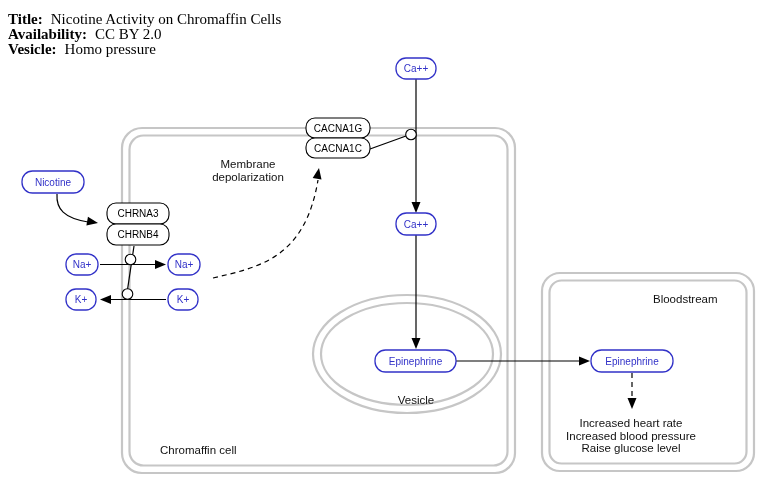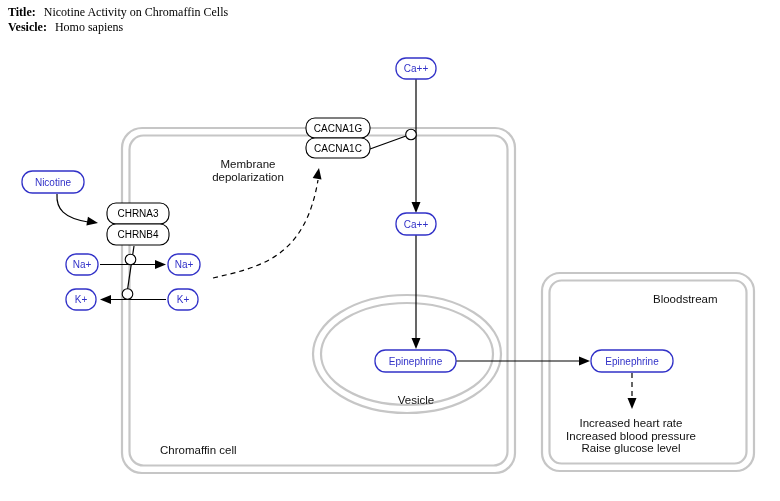--- a/index.html
+++ b/index.html
@@ -1,20 +1,20 @@
 <!DOCTYPE html>
 <html><head>
 <meta charset="utf-8">
 <style>
   html,body{margin:0;padding:0;background:#ffffff;}
   #stage{position:relative;width:780px;height:501px;background:#ffffff;overflow:hidden;
          font-family:"Liberation Sans",sans-serif;}
   
-  #hdr{position:absolute;left:8px;top:5px;font-family:"Liberation Serif","DejaVu Serif",serif;
-       font-size:12px;line-height:15px;color:#000;}
+  #hdr{position:absolute;left:8px;top:12px;font-family:"Liberation Serif","DejaVu Serif",serif;
+       font-size:15px;line-height:15px;color:#000;}
   #hdr .lbl{font-weight:bold;margin-right:8px;}
   
   text{font-family:"Liberation Sans",sans-serif;}
   .node-txt{font-size:10px;fill:#000;text-anchor:middle;}
   .met-txt{font-size:10px;fill:#3232c8;text-anchor:middle;}
   .lab{font-size:11.5px;fill:#111;}
   .lab-mid{text-anchor:middle;}
   .comp{fill:none;stroke:#c6c6c6;stroke-width:2.2;}
   .edge{fill:none;stroke:#000;stroke-width:1.2;}
   .dashed{stroke-dasharray:5 4;}
@@ -26,21 +26,24 @@
 </head>
 <body>
 
 <div id="stage">
 
   <div id="hdr">
     <div>
       <span class="lbl">Title:</span><span>Nicotine Activity on Chromaffin Cells</span>
     </div>
     <div>
-      <span class="lbl">Vesicle:</span><span>Homo sapiens</span>
+      <span class="lbl">Availability:</span><span>CC BY 2.0</span>
+    </div>
+    <div>
+      <span class="lbl">Vesicle:</span><span>Homo pressure</span>
     </div>
   </div>
 
   <svg width="780" height="501" viewBox="0 0 780 501">
 
     <g>
       <rect class="comp" x="122" y="128" width="393" height="345" rx="20"></rect>
       <rect class="comp" x="129.5" y="135.5" width="378" height="330" rx="14"></rect>
     </g>
     <g>

